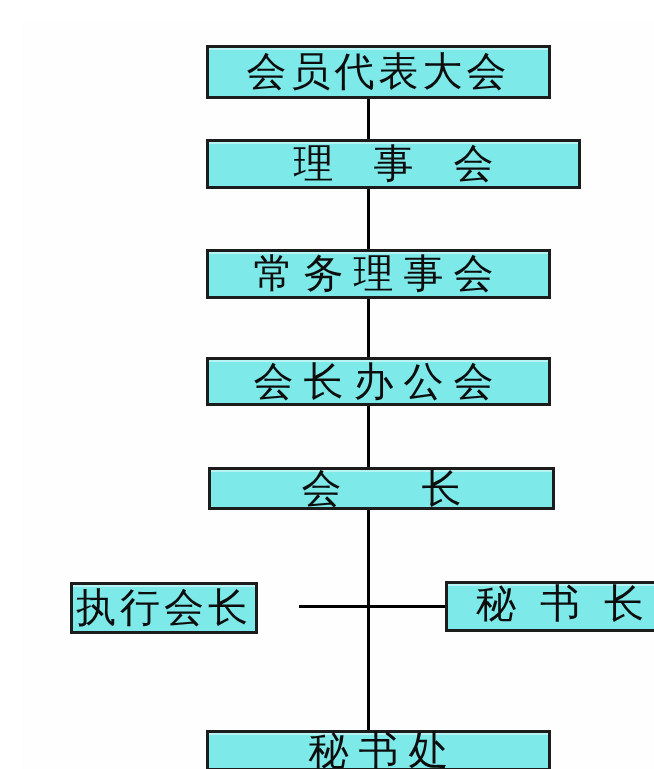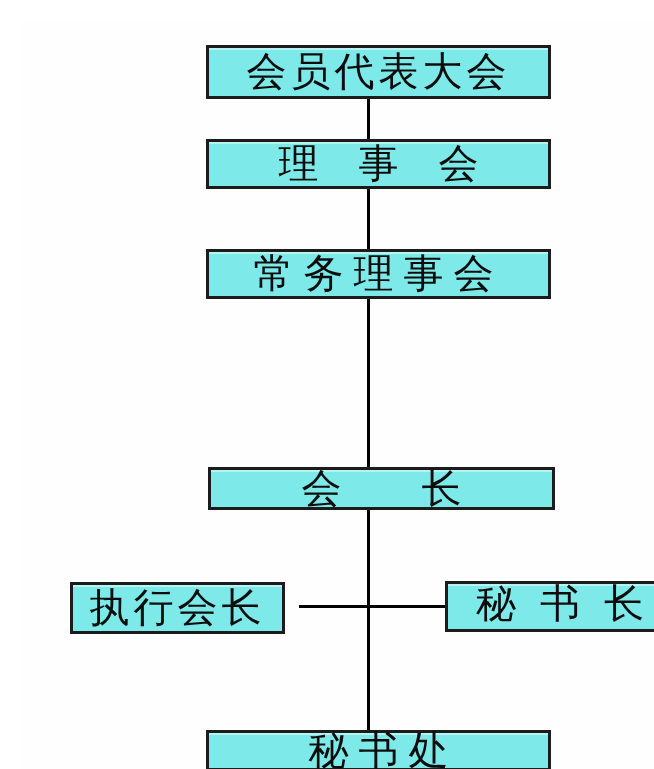--- a/index.html
+++ b/index.html
@@ -30,25 +30,25 @@
     line-height: 1;
     color: #0d0d0d;
     white-space: pre;
     z-index: 2;
     box-shadow: inset 0 2px 0 rgba(255,255,255,0.45);
   }
   
   #vline   { left: 339px; top: 70px;  width: 3px;   height: 633px; }
   #hline   { left: 271px; top: 577px; width: 146px; height: 3px; }
   #n-congress   { left: 178px; top: 17px;  width: 345px; height: 54px; letter-spacing: 4px; }
-  #n-council    { left: 178px; top: 111px; width: 345px; height: 50px; }
+  #n-council    { left: 178px; top: 111px; width: 375px; height: 50px; }
   #n-standing   { left: 178px; top: 221px; width: 345px; height: 50px; letter-spacing: 10px; }
   #n-office     { left: 178px; top: 329px; width: 345px; height: 49px; letter-spacing: 10px; }
   #n-president  { left: 180px; top: 439px; width: 347px; height: 43px; }
-  #n-exec       { left: 42px;  top: 554px; width: 215px; height: 52px; letter-spacing: 4px; }
+  #n-exec       { left: 42px;  top: 554px; width: 188px; height: 52px; letter-spacing: 4px; }
   #n-secgen     { left: 417px; top: 553px; width: 230px; height: 51px; font-family: Liberation Mono, monospace; }
   #n-secretariat{ left: 178px; top: 702px; width: 345px; height: 41px; }
 </style>
 </head>
 <body>
 
 <div class="canvas" style="background: rgb(254, 254, 254);">
 
   <div id="vline" class="connector" style="background: rgb(0, 0, 0);"></div>
   <div id="hline" class="connector" style="background: rgb(0, 0, 0);"></div>
@@ -58,20 +58,23 @@
   </div>
 
   <div id="n-council" class="node" style="background: rgb(125, 233, 233); border-color: rgb(28, 28, 28); color: rgb(13, 13, 13);">
     <span>理　事　会</span>
   </div>
 
   <div id="n-standing" class="node" style="background: rgb(125, 233, 233); border-color: rgb(28, 28, 28); color: rgb(13, 13, 13);">
     <span>常务理事会</span>
   </div>
 
+  <div id="n-office" class="node" style="background: rgb(125, 233, 233); border-color: rgb(28, 28, 28); color: rgb(13, 13, 13);">
+    <span>会长办公会</span>
+  </div>
 
   <div id="n-president" class="node" style="background: rgb(125, 233, 233); border-color: rgb(28, 28, 28); color: rgb(13, 13, 13);">
     <span>会　　长</span>
   </div>
 
   <div id="n-exec" class="node" style="background: rgb(125, 233, 233); border-color: rgb(28, 28, 28); color: rgb(13, 13, 13);">
     <span>执行会长</span>
   </div>
 
   <div id="n-secgen" class="node" style="background: rgb(125, 233, 233); border-color: rgb(28, 28, 28); color: rgb(13, 13, 13);">

